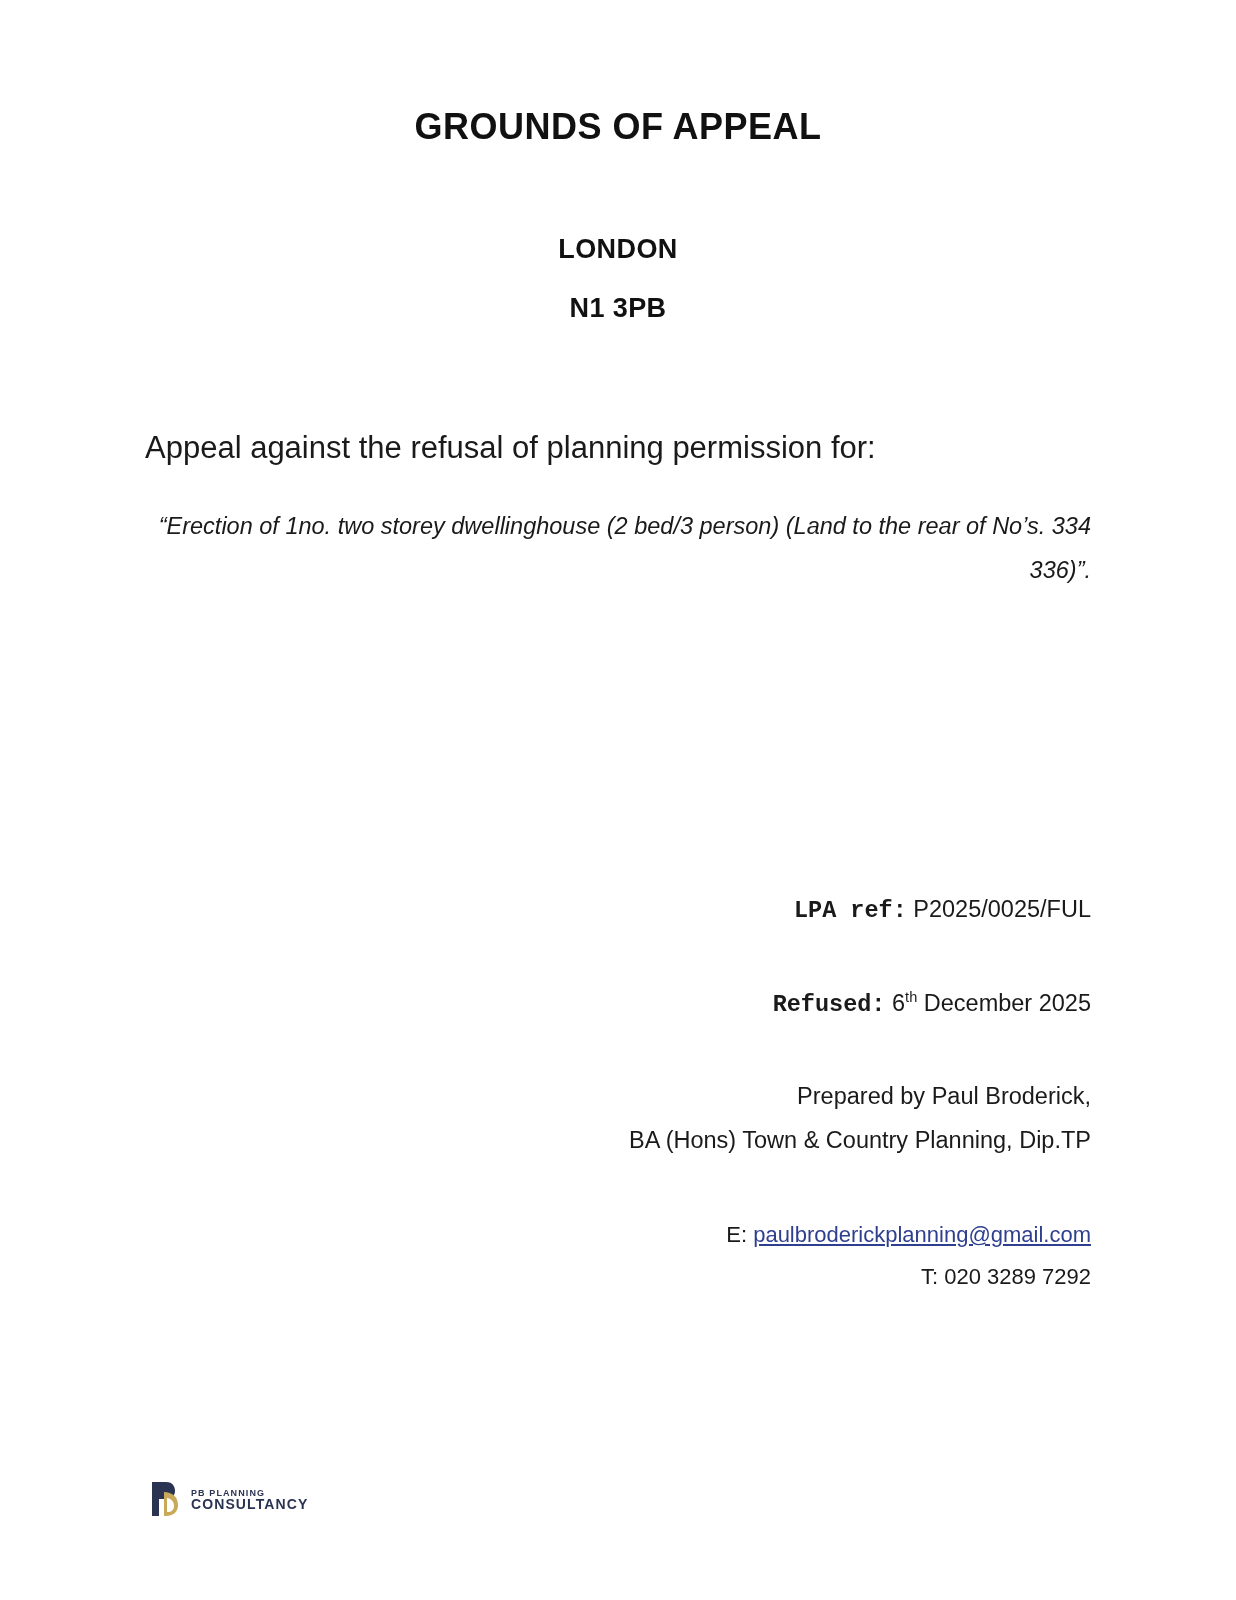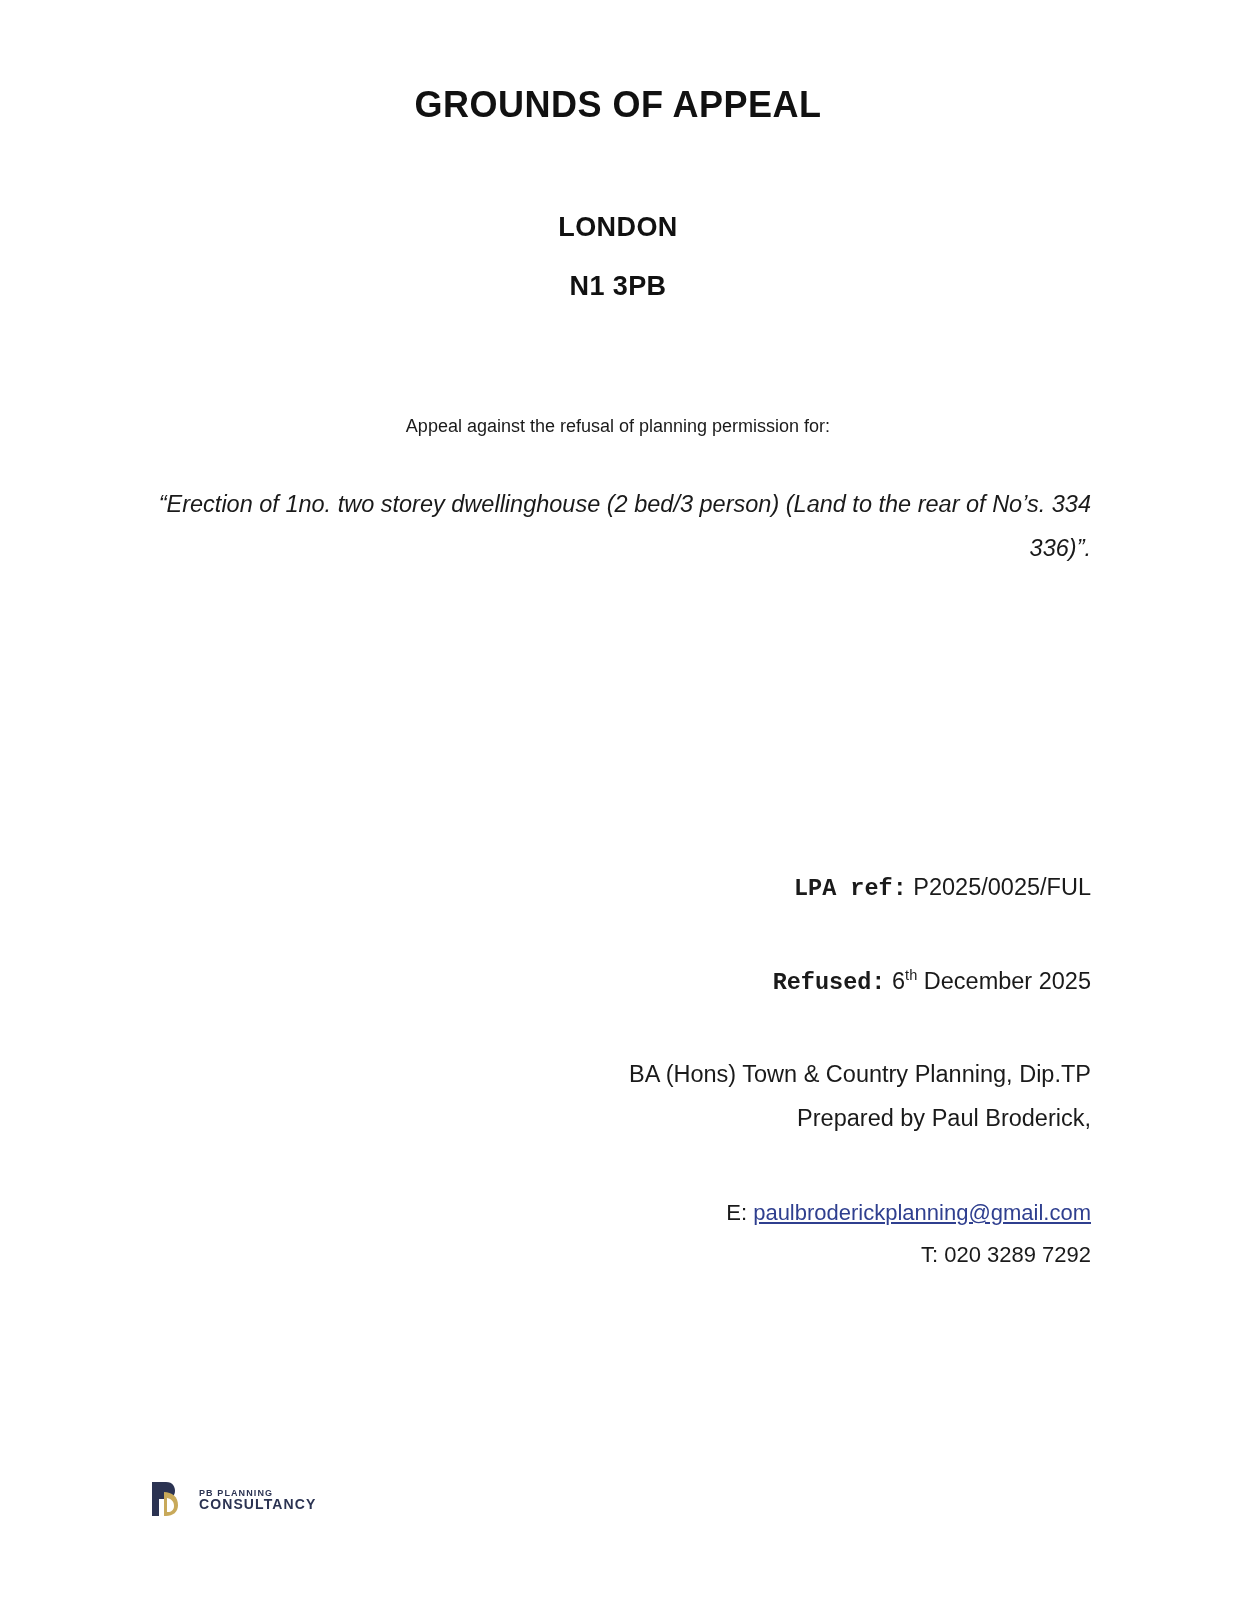--- a/index.html
+++ b/index.html
@@ -23,40 +23,39 @@
     padding: 0 145px;
   }
 
   
   .doc-title {
     text-align: center;
     font-size: 36px;
     font-weight: bold;
     letter-spacing: 0.5px;
     margin: 0;
-    padding-top: 84px;
+    padding-top: 106px;
     color: #111111;
   }
 
   .address-block {
     text-align: center;
     margin-top: 72px;
   }
   .address-line {
     font-size: 27px;
     font-weight: bold;
     letter-spacing: 0.4px;
     line-height: 59px;
     color: #111111;
   }
 
   
   .intro {
-    text-align: center;
-    font-size: 18px;
+    font-size: 31px;
     line-height: 36px;
     margin-top: 92px;
     color: #1a1a1a;
   }
 
   .quote {
     font-size: 23.5px;
     font-style: italic;
     line-height: 44px;
     margin-top: 38px;
@@ -103,21 +102,21 @@
     text-decoration: underline;
   }
 
   
   .footer-logo {
     position: absolute;
     left: 148px;
     bottom: 80px;
     display: flex;
     align-items: center;
-    gap: 9px;
+    gap: 1px;
   }
   .logo-mark {
     width: 42px;
     height: 42px;
     position: relative;
   }
   .logo-text {
     display: flex;
     flex-direction: column;
     justify-content: center;
@@ -156,22 +155,22 @@
 
     <div class="meta-line">
       <b>LPA ref:</b><span> P2025/0025/FUL</span>
     </div>
 
     <div class="meta-line">
       <b>Refused:</b><span> 6</span><sup>th</sup><span> December 2025</span>
     </div>
 
     <div class="meta-block-2">
+      <span class="meta-sub">Prepared by Paul Broderick,</span>
       <span class="meta-sub">BA (Hons) Town &amp; Country Planning, Dip.TP</span>
-      <span class="meta-sub">Prepared by Paul Broderick,</span>
     </div>
 
     <div class="contact">
       <div class="line"><span>E: </span><a class="email-link" href="#">paulbroderickplanning@gmail.com</a></div>
       <div class="line">T: 020 3289 7292</div>
     </div>
 
   </div>
 
   <div class="footer-logo">

